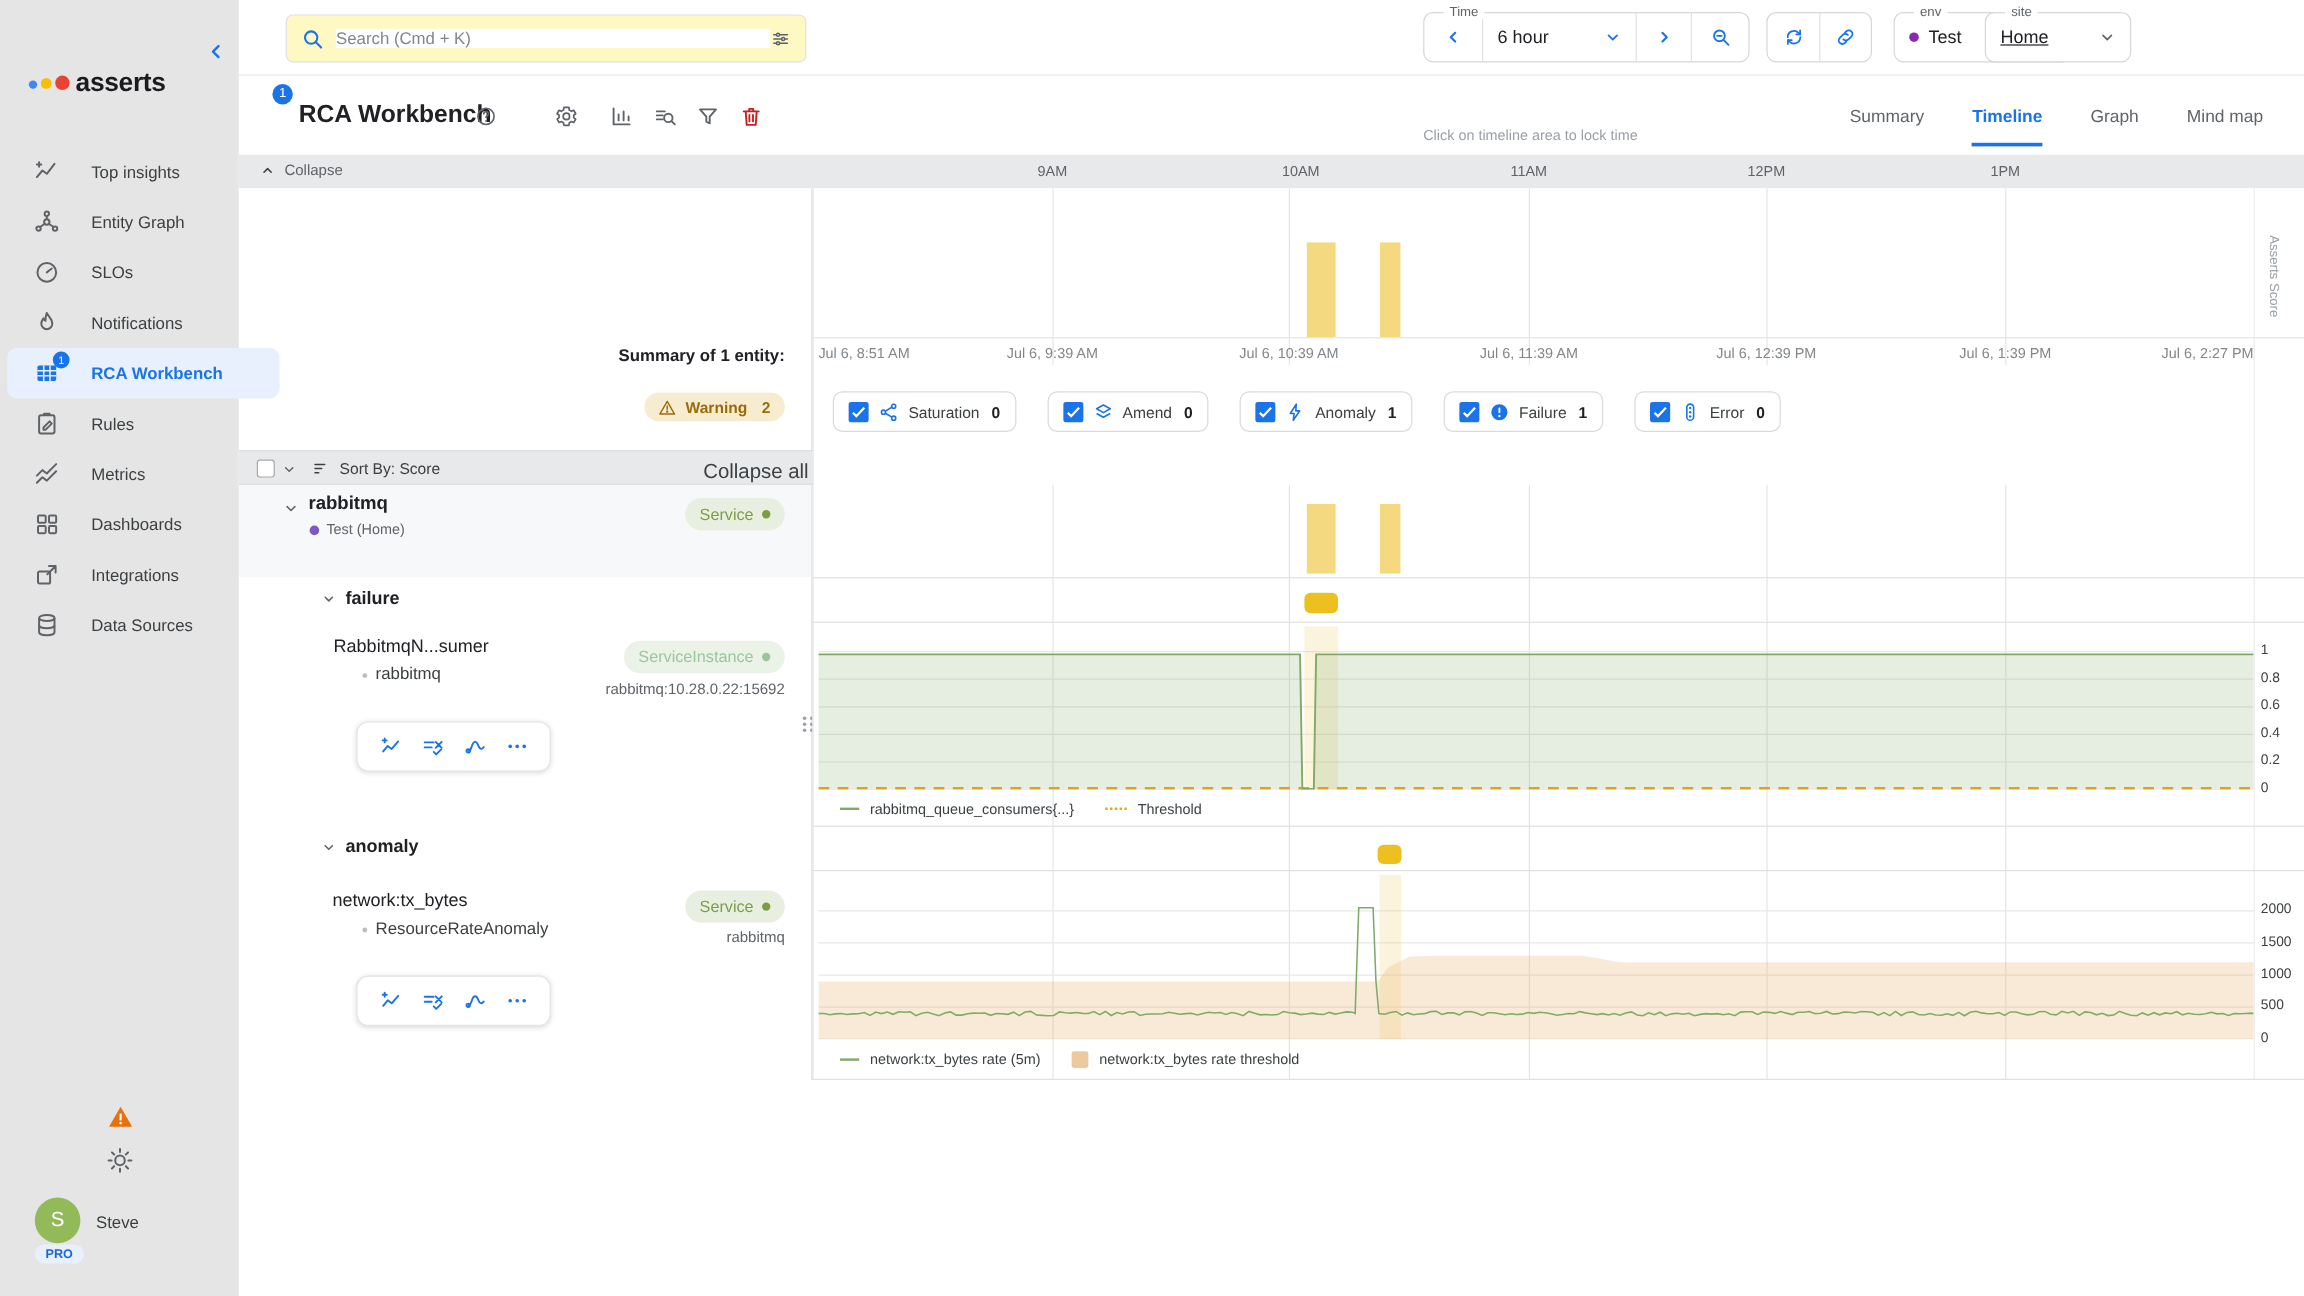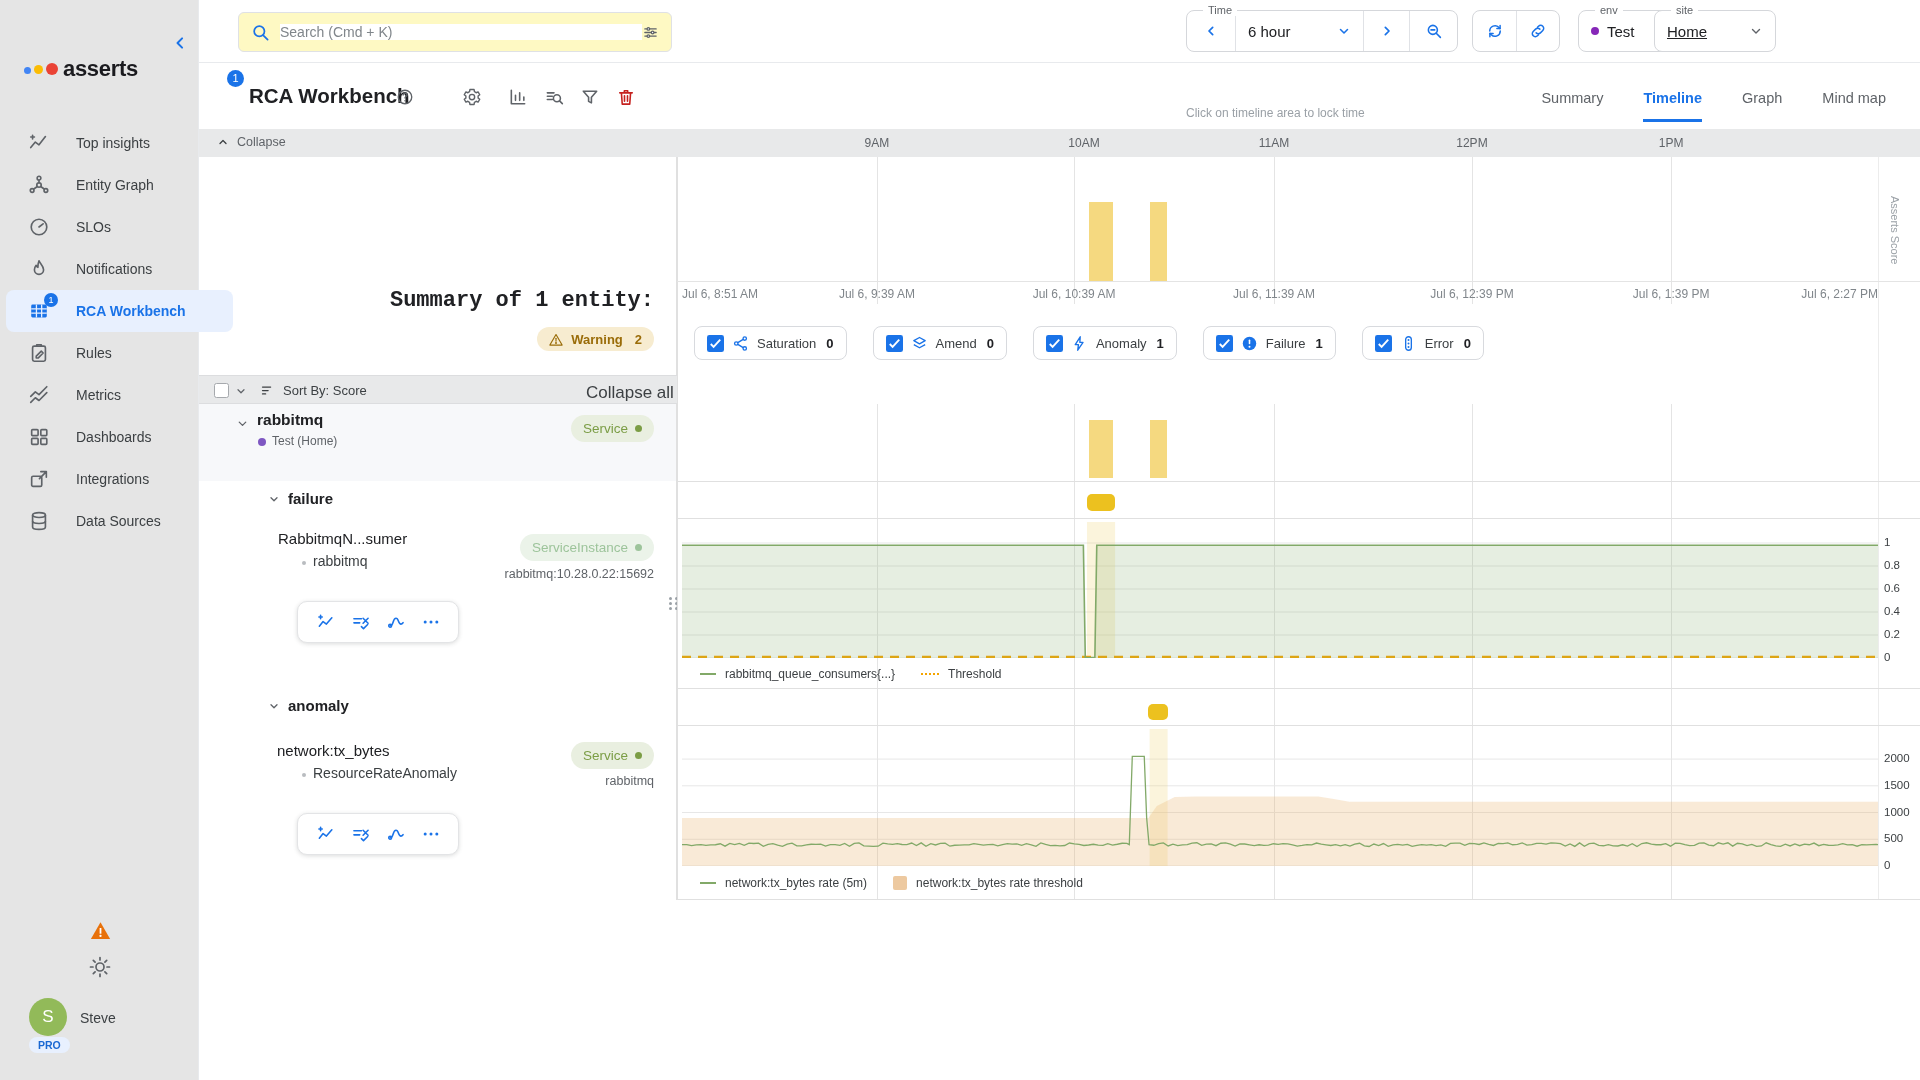--- a/index.html
+++ b/index.html
@@ -76,21 +76,21 @@
     border-bottom:1px solid #dcdddf; }
   #sort-check { position:absolute; left:15px; top:7px; width:15px; height:15px; border:1.5px solid #a6a9ad; border-radius:2.5px;
     background:#fff; cursor:pointer; }
   #sort-chevron { position:absolute; left:36px; top:9px; width:12px; height:12px; color:#5f6368; cursor:pointer; }
   #sort-icon { position:absolute; left:61px; top:7px; width:15px; height:15px; color:#3c4043; cursor:pointer; }
   #sort-label { position:absolute; left:84px; top:7px; font-size:13px; color:#3c4043; }
   #collapse-all { position:absolute; left:387px; top:7px; font-size:17px; color:#3c4043; cursor:pointer; }
 
   
   #left-panel { left:199px; top:157px; width:478px; height:743px; background:#fff; border-right:1px solid #e0e0e0; }
-  #summary-title { position:absolute; right:22px; top:131px; font-size:22px; font-weight:700; color:#202124;font-family:Liberation Mono, monospace; }
+  #summary-title { position:absolute; right:22px; top:131px; font-size:14px; font-weight:700; color:#202124; }
   #warning-chip { position:absolute; right:22px; top:170px; height:24px; border-radius:12px; background:#f7ecd0;
     display:flex; align-items:center; gap:8px; padding:0 12px; color:#9a6c08; font-size:13px; font-weight:700; cursor:pointer; }
   #entity-row { position:absolute; left:0; top:247px; width:477px; height:77px; background:#f7f8fa; }
   .chev { width:13px; height:13px; color:#5f6368; }
   #entity-chevron { position:absolute; left:37px; top:13px; cursor:pointer; }
   #entity-name { position:absolute; left:58px; top:7px; font-size:15.5px; font-weight:700; color:#202124; cursor:pointer; }
   .env-dot-sm { position:absolute; left:59px; top:34px; width:8px; height:8px; border-radius:50%; background:#7e57c2; }
   #entity-scope { position:absolute; left:73px; top:30px; font-size:12px; color:#5f6368; }
   .type-chip { position:absolute; right:22px; height:27px; border-radius:14px; display:flex; align-items:center; gap:7px;
     padding:0 12px; font-size:13.5px; }

